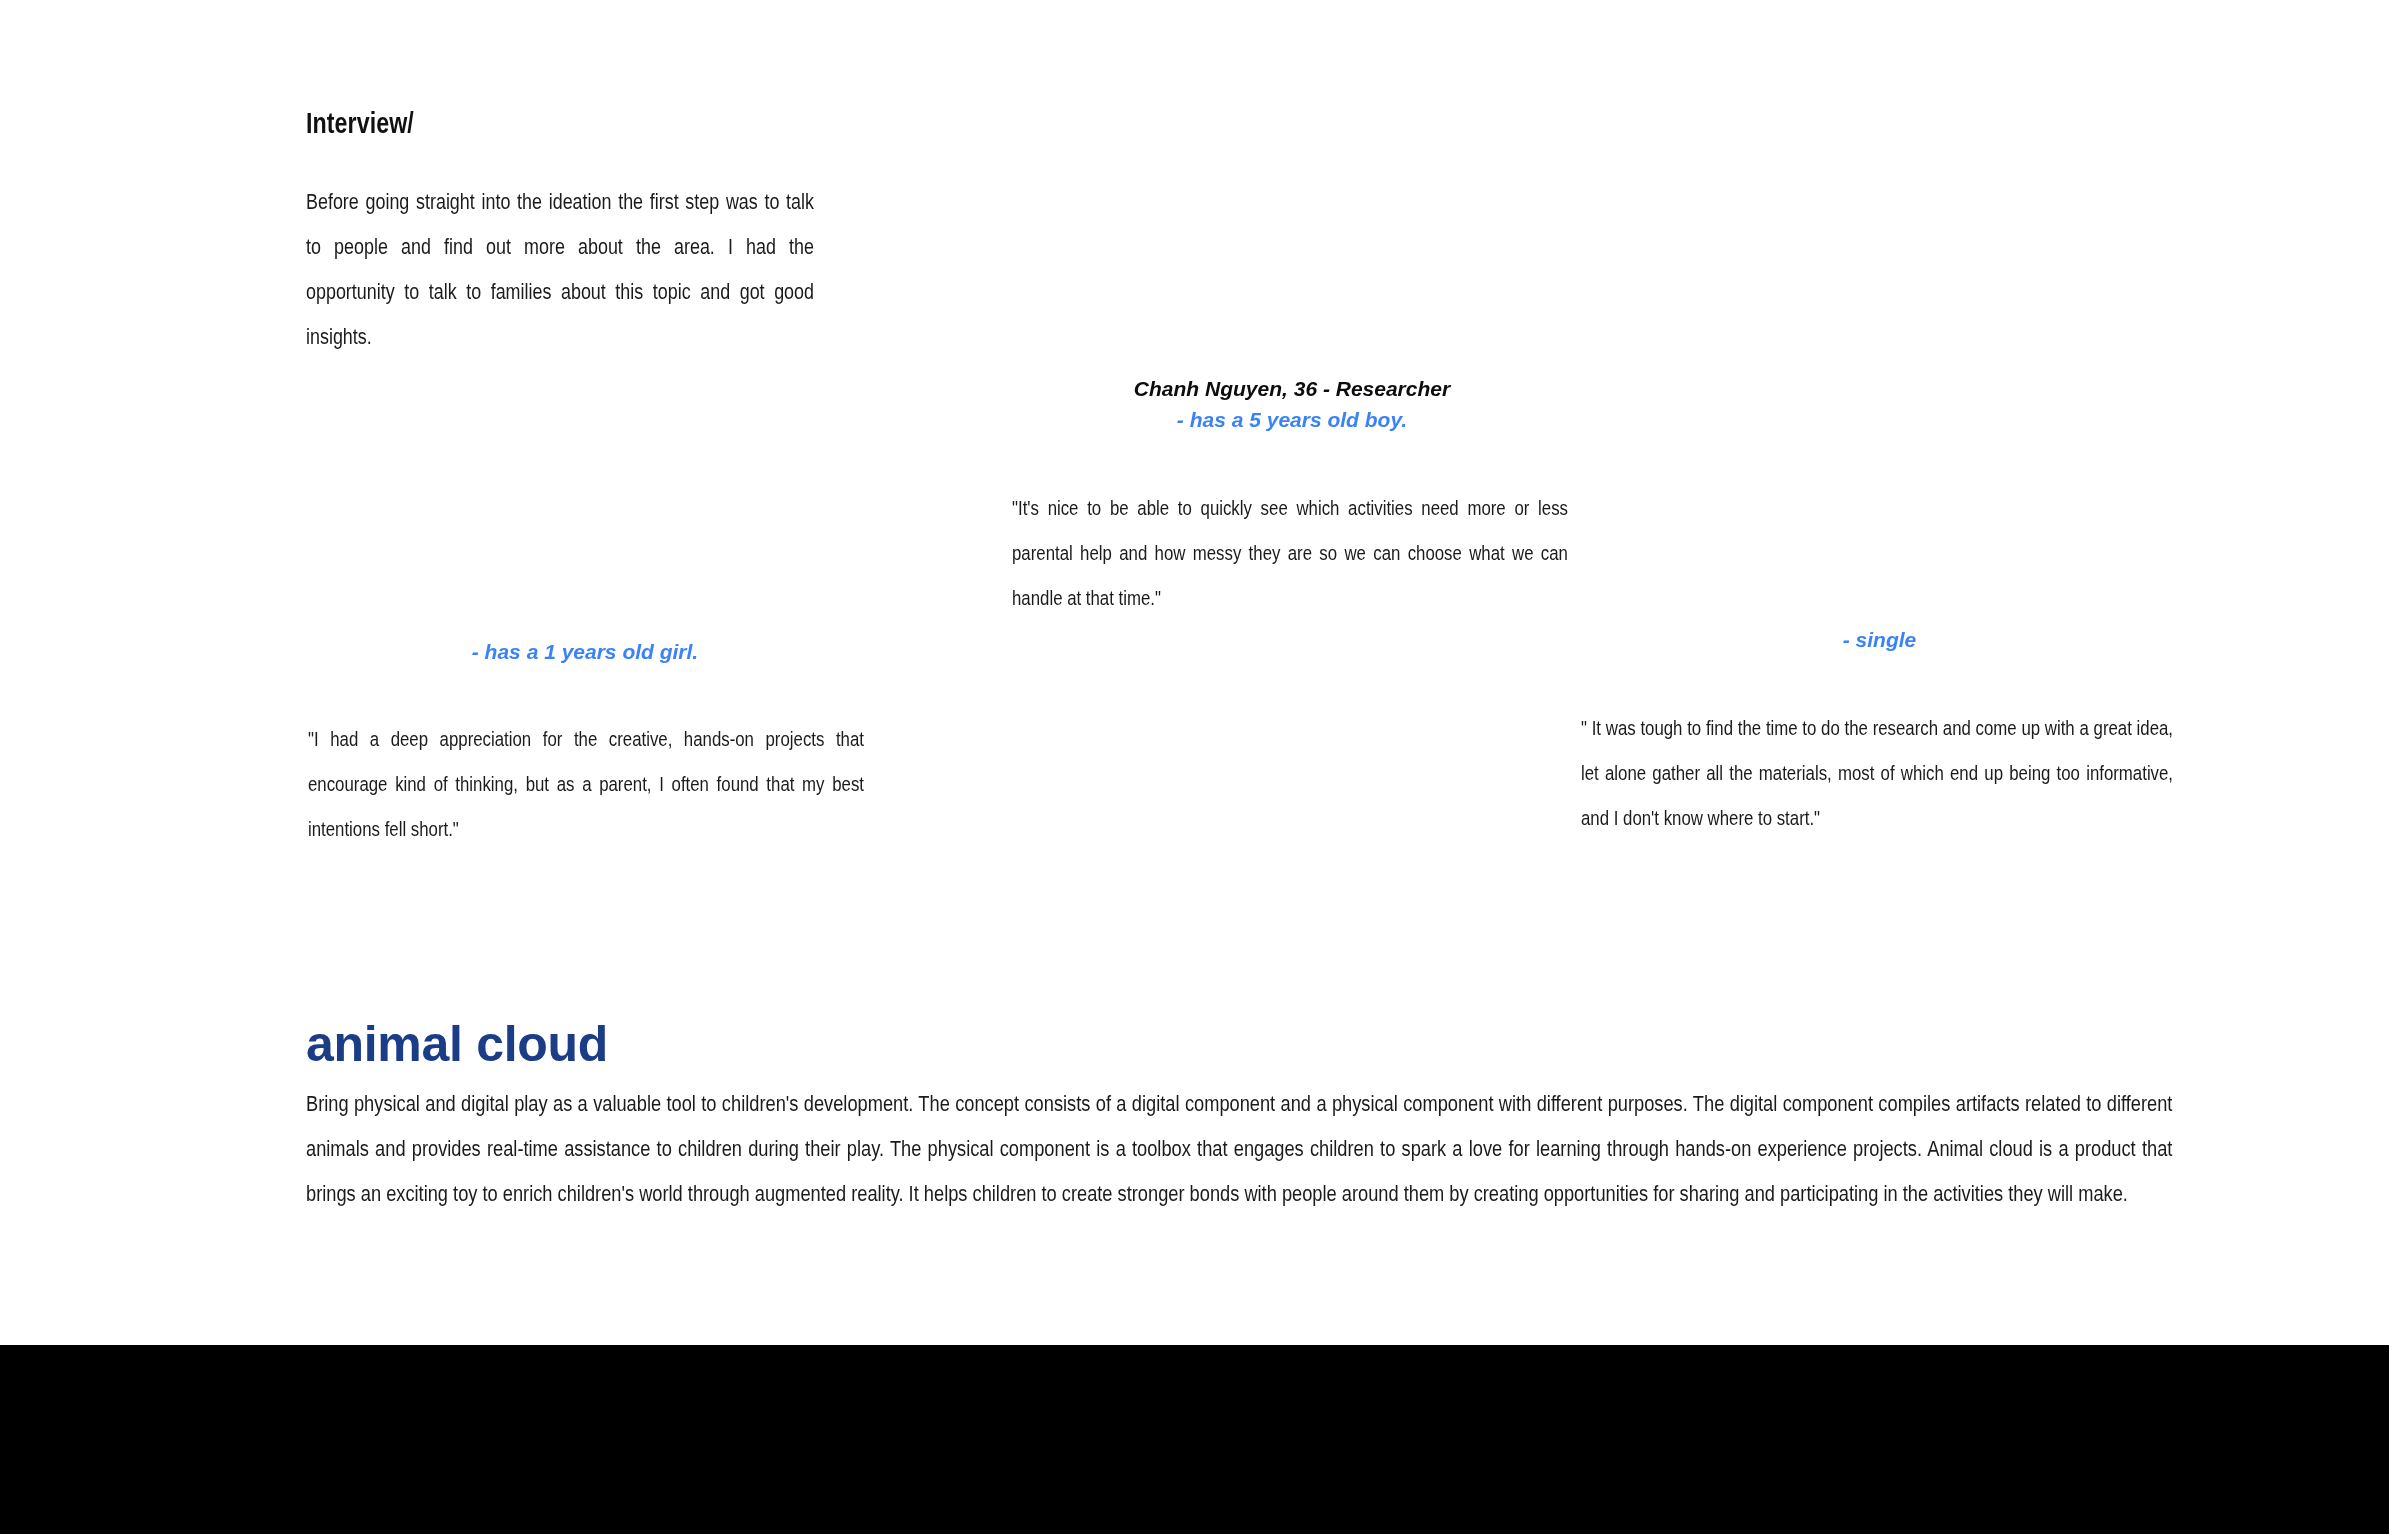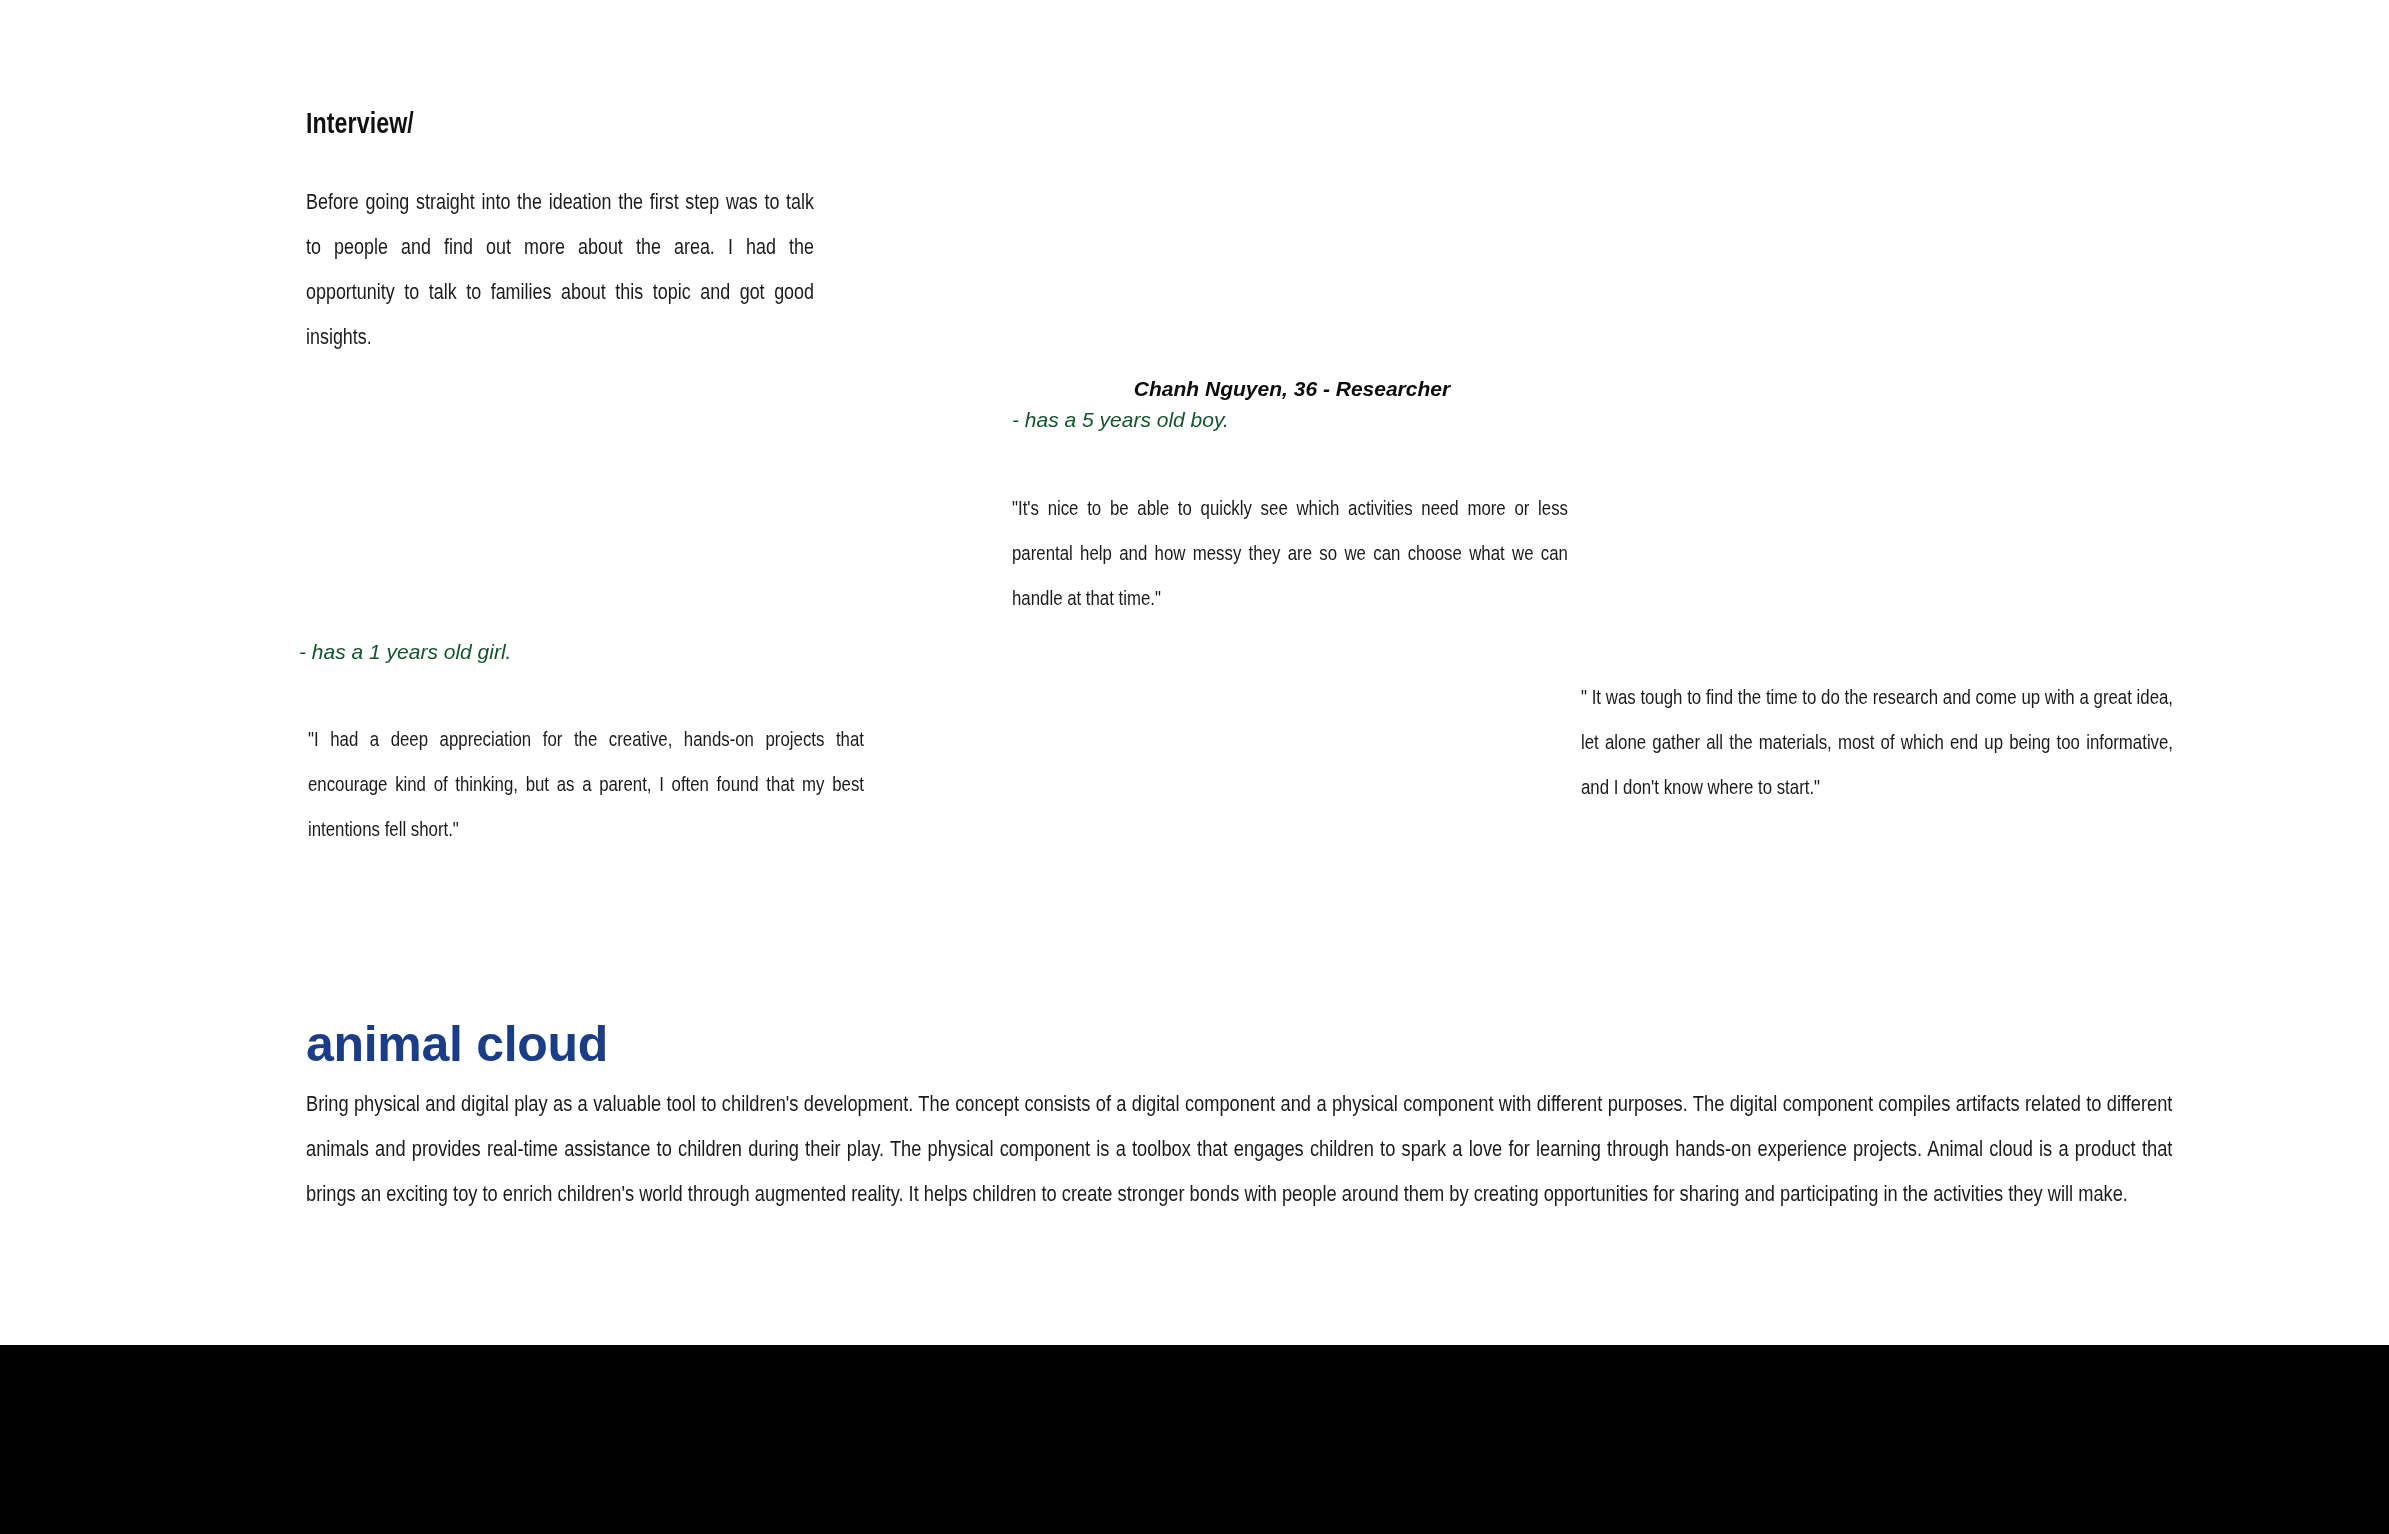--- a/index.html
+++ b/index.html
@@ -58,24 +58,24 @@
     font-size: 21px;
     font-weight: 700;
     font-style: italic;
     text-align: center;
     color: #0d0d0d;
     line-height: 31px;
     white-space: nowrap;
   }
   .t-sub {
     font-size: 21px;
-    font-weight: 400;
+    font-weight: 700;
     font-style: italic;
-    text-align: left;
-    color: #14532d;
+    text-align: center;
+    color: #3b82f6;
     line-height: 31px;
     white-space: nowrap;
   }
   .t-quote {
     font-size: 20.5px;
     line-height: 45px;
     color: #1b1b1b;
     text-align: justify;
     text-align-last: left;
     font-weight: 400;
@@ -145,20 +145,21 @@
     <div class="t-sub">- has a 5 years old boy.</div>
     <div class="t-quote">"It's nice to be able to quickly see which activities need more or less parental help and how messy they are so we can choose what we can handle at that time."</div>
   </div>
 
   <div class="testimonial t-thao">
     <div class="t-sub">- has a 1 years old girl.</div>
     <div class="t-quote">"I had a deep appreciation for the creative, hands-on projects that encourage kind of thinking, but as a parent, I often found that my best intentions fell short."</div>
   </div>
 
   <div class="testimonial t-nina">
+    <div class="t-sub">- single</div>
     <div class="t-quote">" It was tough to find the time to do the research and come up with a great idea, let alone gather all the materials, most of which end up being too informative, and I don't know where to start."</div>
   </div>
 
   <div class="section-title" style="color: rgb(27, 60, 135); margin-top: 38px;">animal cloud</div>
 
   <div class="section-body">Bring physical and digital play as a valuable tool to children's development. The concept consists of a digital component and a physical component with different purposes. The digital component compiles artifacts related to different animals and provides real-time assistance to children during their play. The physical component is a toolbox that engages children to spark a love for learning through hands-on experience projects. Animal cloud is a product that brings an exciting toy to enrich children's world through augmented reality. It helps children to create stronger bonds with people around them by creating opportunities for sharing and participating in the activities they will make.</div>
 
   <div class="bottom-band" style="background: rgb(0, 0, 0);"></div>
 
 </div>

